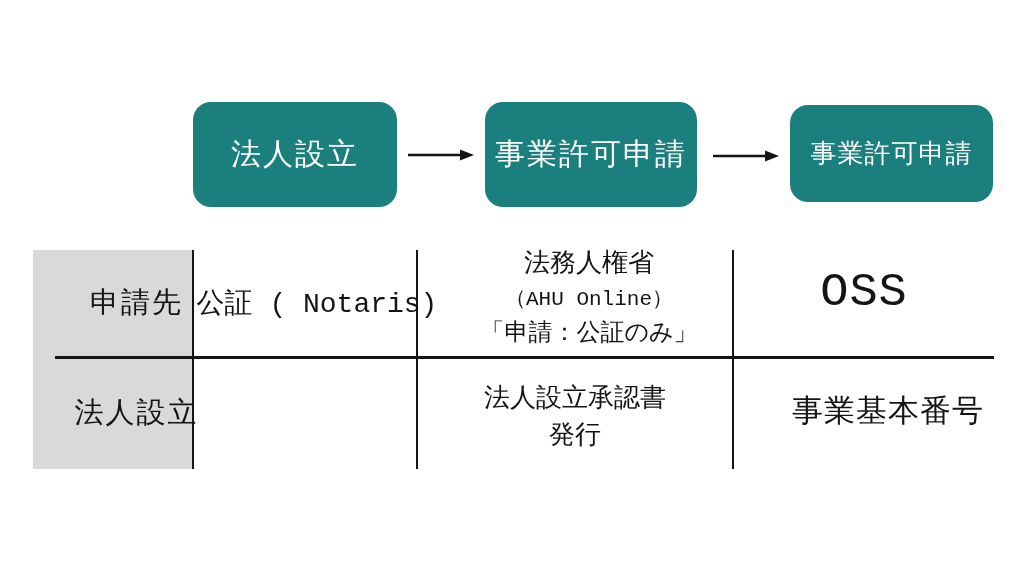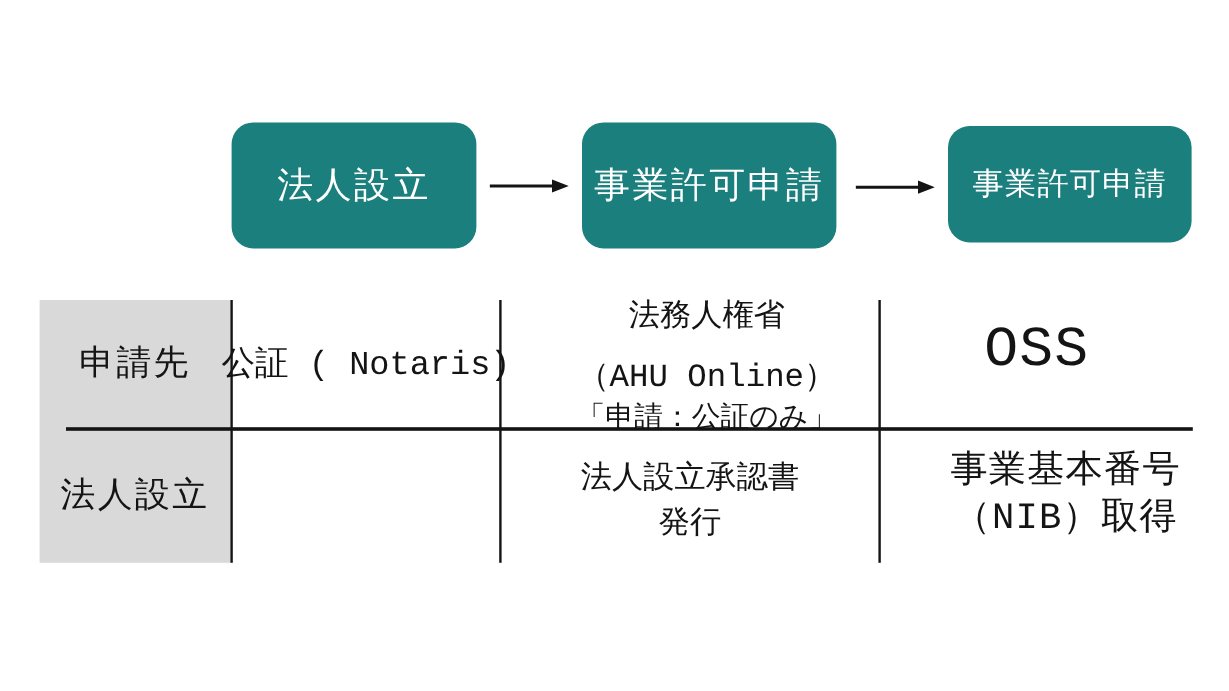--- a/index.html
+++ b/index.html
@@ -69,28 +69,28 @@
   }
 
   .cell {
     position: absolute;
     display: flex;
     flex-direction: column;
     align-items: center;
     justify-content: center;
     text-align: center;
   }
-  .row-header { font-size: 29px; letter-spacing: 2px; }
+  .row-header { font-size: 29px; letter-spacing: 2px; padding-left: 24px; }
   .rh1 { left: 33px;  top: 250px; width: 159px; height: 106px; }
   .rh2 { left: 33px;  top: 356px; width: 159px; height: 113px; }
 
-  .r1c1 { left: 194px; top: 250px; width: 222px; height: 106px; font-size: 28px; }
+  .r1c1 { left: 194px; top: 250px; width: 222px; height: 106px; font-size: 28px; padding-left: 12px; }
   .r1c2 { left: 432px; top: 246px; width: 314px; height: 106px; justify-content: flex-start; }
   .r1c2 .l0 { font-size: 26px; line-height: 36px; }
-  .r1c2 .l1 { font-size: 27px; line-height: 36px; margin-top: 16px; }
+  .r1c2 .l1 { font-size: 21px; line-height: 36px; }
   .r1c2 .l2 { font-size: 24px; line-height: 32px; }
   .r1c3 { left: 734px; top: 250px; width: 260px; height: 106px; padding-bottom: 22px; box-sizing: border-box; }
   .r1c3 .l0 { font-size: 47px; letter-spacing: 1px; }
 
   .r2c1 { left: 194px; top: 356px; width: 222px; height: 113px; font-size: 34px; letter-spacing: 3px; }
   .r2c2 { left: 418px; top: 356px; width: 314px; height: 113px; padding-top: 10px; box-sizing: border-box; }
   .r2c2 .cell-line { font-size: 26px; line-height: 37px; text-align: center; }
   .r2c3 { left: 734px; top: 356px; width: 260px; height: 113px; margin-left: 24px; }
   .r2c3 .cell-line { font-size: 31px; line-height: 39px; letter-spacing: 1px; }
 
@@ -152,16 +152,15 @@
   </div>
 
 
   <div class="cell r2c2">
     <span class="cell-line">法人設立承認書</span>
     <span class="cell-line">発行</span>
   </div>
 
   <div class="cell r2c3">
     <span class="cell-line">事業基本番号</span>
-    <span class="cell-line">（NIB）取得</span>
   </div>
 
 </div>
 
 </body></html>

